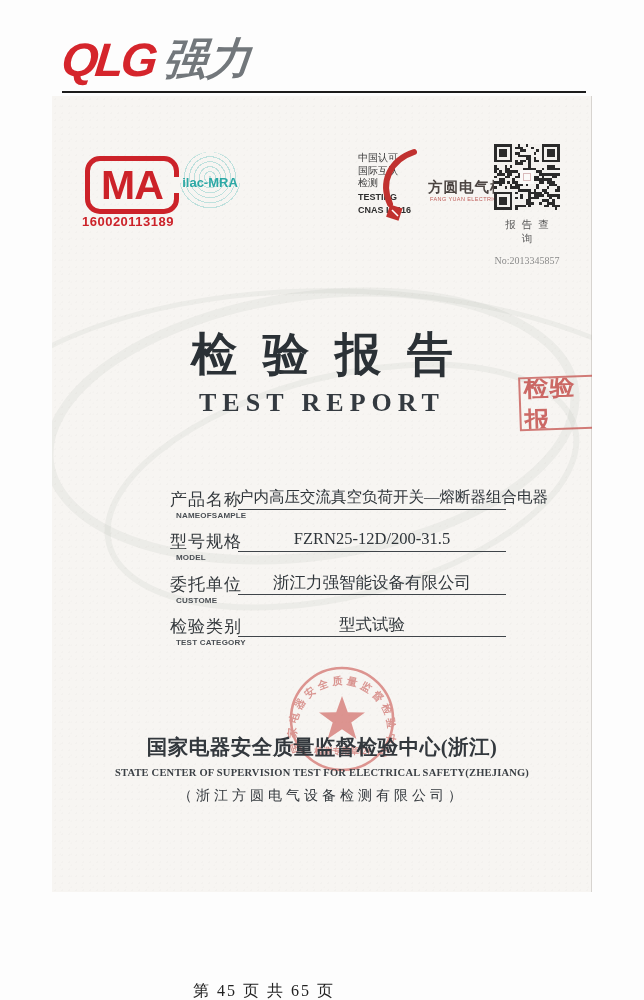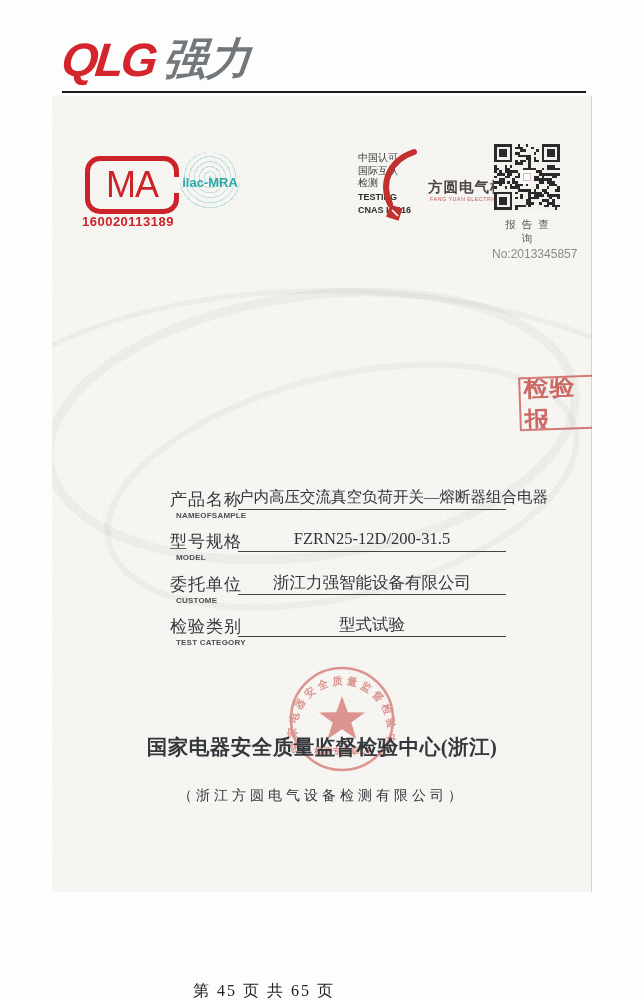--- a/index.html
+++ b/index.html
@@ -21,21 +21,21 @@
         background-size:7px 7px,11px 11px;background-position:0 0,3px 5px;}
   .scan-edge{position:absolute;right:0;top:0;width:1px;height:100%;background:rgba(120,115,108,.25);}
 
   .watermark{position:absolute;left:0;top:140px;width:540px;height:440px;pointer-events:none;}
 
   
   .certs{position:absolute;left:0;top:46px;width:540px;height:160px;}
   .cma{position:absolute;left:33px;top:14px;width:84px;height:48px;border:5px solid #cc2229;border-radius:15px;
        display:flex;align-items:center;justify-content:center;}
   .cma-gap{position:absolute;right:-6px;top:16px;width:8px;height:16px;background:#f7f5f2;}
-  .cma-letters{font-family:"Liberation Sans",sans-serif;font-weight:400;font-size:36px;color:#cc2229;letter-spacing:-1px;}
+  .cma-letters{font-family:"Liberation Sans",sans-serif;font-weight:700;font-size:41px;color:#cc2229;letter-spacing:-1px;}
   .cma-number{position:absolute;left:26px;top:72px;width:100px;text-align:center;
               font-family:"Liberation Sans",sans-serif;font-weight:700;font-size:13px;color:#cc2229;letter-spacing:.5px;}
 
   .ilac{position:absolute;left:128px;top:10px;width:60px;height:60px;border-radius:50%;
         background:repeating-radial-gradient(circle at 50% 42%,rgba(58,178,174,.30) 0 1px,transparent 1px 5px);
         display:flex;align-items:center;justify-content:center;}
   .ilac-label{font-family:"Liberation Sans",sans-serif;font-weight:700;font-size:13px;color:#2ca8a5;}
 
   .cnas{position:absolute;left:196px;top:6px;width:104px;height:70px;}
   .cnas-text{position:absolute;left:0;top:18px;width:104px;text-align:center;
@@ -45,21 +45,21 @@
   .cnas-side .cn{font-size:10px;color:#3a3a3a;line-height:1.25;}
   .cnas-side .en{font-size:9px;font-weight:700;color:#2e2e2e;line-height:1.3;margin-top:2px;}
 
   .fy{position:absolute;left:318px;top:6px;width:160px;height:84px;}
   .fy-text{position:absolute;left:58px;top:30px;font-weight:700;font-size:14.5px;color:#4c4542;letter-spacing:1px;}
   .fy-sub{position:absolute;left:60px;top:48px;font-family:"Liberation Sans",sans-serif;font-size:5.5px;color:#c0605c;letter-spacing:.4px;}
 
   .qr{position:absolute;left:440px;top:2px;width:70px;text-align:center;}
   .qr svg{width:66px;height:66px;background:#f3f1ee;display:block;margin:0 auto;}
   .qr-caption{margin-top:8px;font-size:10.5px;color:#5a5a5a;letter-spacing:6px;padding-left:6px;}
-  .qr-number{font-family:Liberation Sans, sans-serif;font-size:12px;color:#8a8a8a;margin-top:1px;}
+  .qr-number{font-family:Liberation Serif, serif;font-size:10px;color:#8a8a8a;margin-top:9px;}
 
   
   .title-cn{position:absolute;left:0;top:228px;width:540px;text-align:center;font-weight:700;
             font-size:46px;letter-spacing:26px;padding-left:26px;box-sizing:border-box;color:#2b3136;}
   .title-en{position:absolute;left:0;top:292px;width:540px;text-align:center;font-weight:700;
             font-size:26px;letter-spacing:6px;color:#343a40;}
 
   .side-stamp{position:absolute;left:467px;top:280px;width:78px;height:54px;border:2.5px solid rgba(196,80,76,.75);
               transform:rotate(-2deg);display:flex;align-items:center;overflow:hidden;
               color:rgba(196,80,76,.85);font-weight:700;font-size:25px;letter-spacing:1px;padding-left:3px;box-sizing:border-box;}
@@ -339,20 +339,22 @@
               <rect x="2" y="20" width="3" height="3" fill="#2a2a2a"></rect>
             </g>
             <rect x="10" y="10" width="5" height="5" fill="#fbfaf8"></rect>
             <rect x="11.2" y="11.2" width="2.6" height="2.6" fill="none" stroke="#d9bcbc" stroke-width="0.5"></rect>
           </svg>
         <div class="qr-caption">报告查询</div>
         <div class="qr-number">No:2013345857</div>
       </div>
     </div>
 
+    <div class="title-cn">检验报告</div>
+    <div class="title-en">TEST REPORT</div>
 
     <div class="side-stamp">
       <span>检验报</span>
     </div>
 
     <div class="frow r1" style="top:392px">
       <span class="flabel">产品名称</span>
       <span class="fline"></span>
       <span class="fvalue">户内高压交流真空负荷开关—熔断器组合电器</span>
       <span class="fsub">NAMEOFSAMPLE</span>
@@ -382,17 +384,18 @@
       </defs>
       <circle cx="65" cy="63" r="51" fill="none" stroke="#cd5a55" stroke-width="2.6"></circle>
       <polygon fill="#cd5a55" points="65,40 70.8,56.2 88,56.4 74.3,66.6 79.4,83 65,73.2 50.6,83 55.7,66.6 42,56.4 59.2,56.2"></polygon>
       <text font-size="10.5" letter-spacing="3.5" fill="#c85b56" font-weight="bold" font-family="Liberation Serif, DejaVu Serif, serif">
         <textPath href="#ring" startOffset="2">国家电器安全质量监督检验中心</textPath>
       </text>
       <text x="65" y="98" text-anchor="middle" font-size="9" fill="#c85b56" font-weight="bold" font-family="Liberation Serif, DejaVu Serif, serif">检测专用章(2)</text>
     </svg>
 
     <div class="issuer-cn">国家电器安全质量监督检验中心(浙江)</div>
+    <div class="issuer-en">STATE CENTER OF SUPERVISION TEST FOR ELECTRICAL SAFETY(ZHEJIANG)</div>
     <div class="issuer-co">（浙江方圆电气设备检测有限公司）</div>
   </div>
 
   <div class="footer">第 45 页 共 65 页</div>
 </div>
 
 </body></html>

